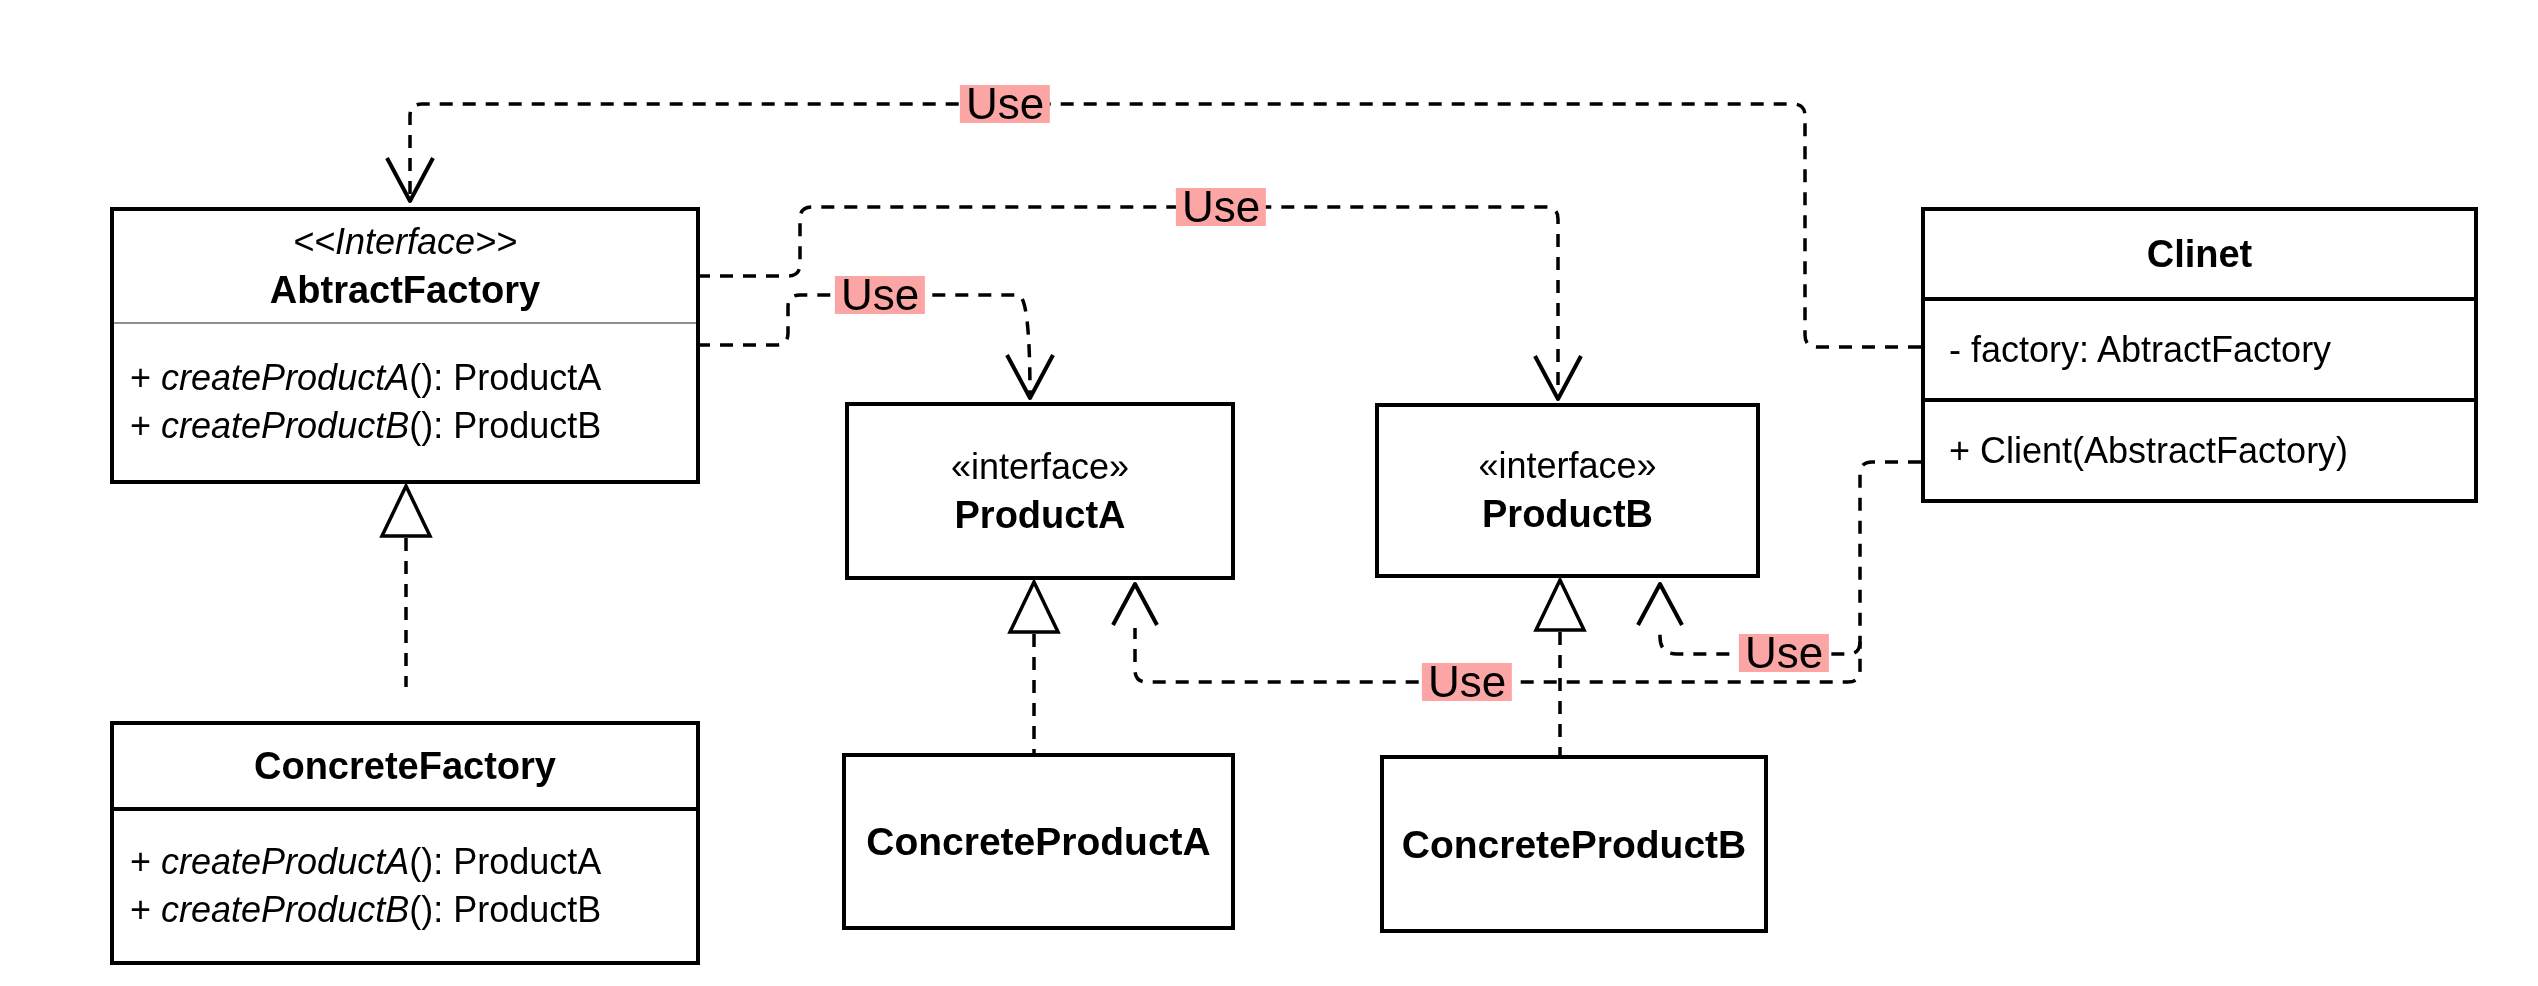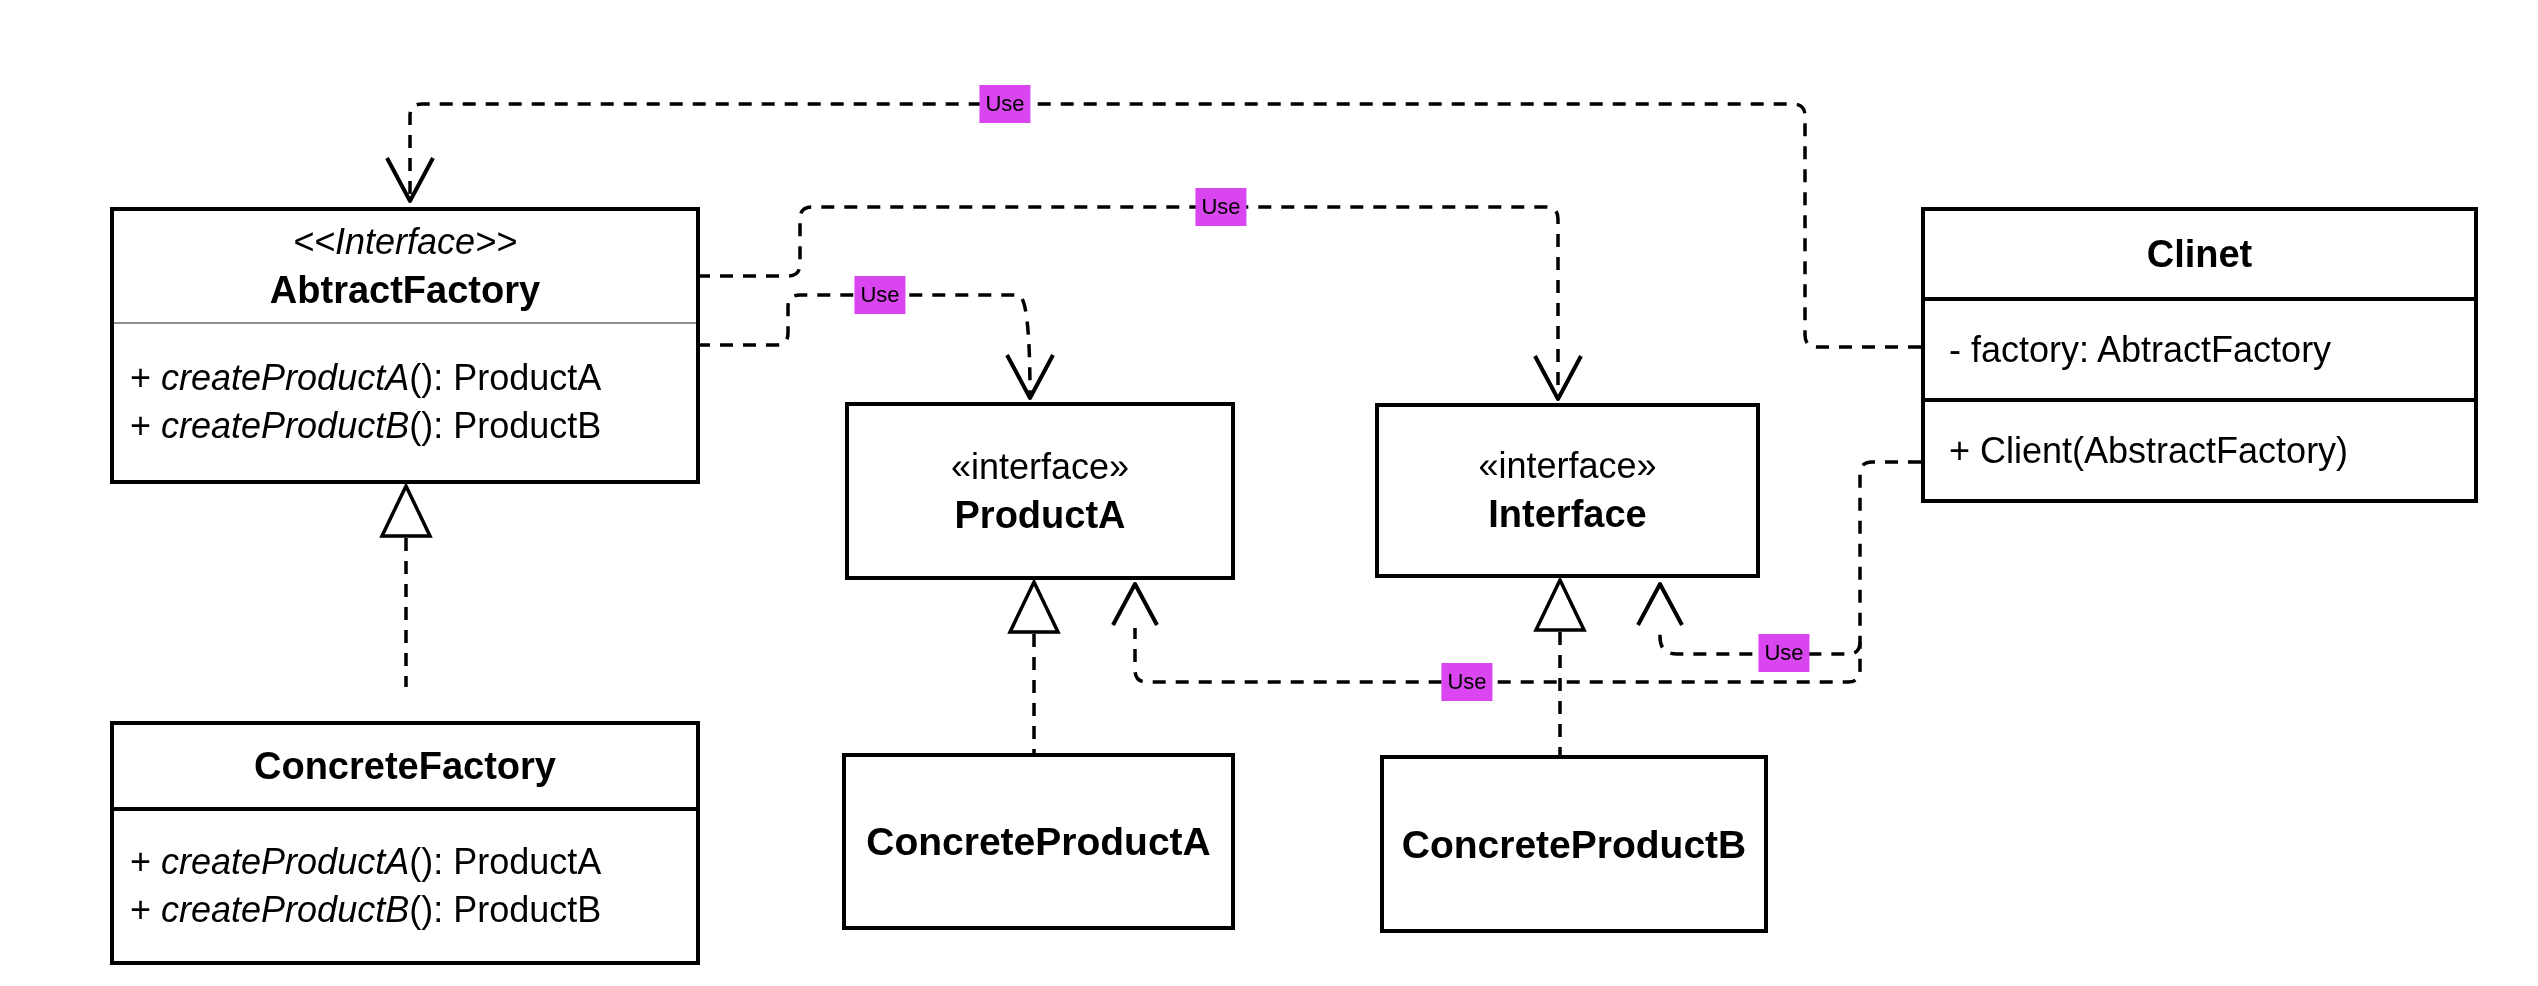--- a/index.html
+++ b/index.html
@@ -69,23 +69,23 @@
   .it { font-style: italic; }
   .single-name {
     align-items: center;
     justify-content: center;
     padding: 16px;
   }
   .single-name .uml-classname { font-size: 39px; }
   .edge-label {
     position: absolute;
     transform: translate(-50%, -50%);
-    background: #d946ef;
+    background: #fca5a5;
     color: #000000;
-    font-size: 22px;
+    font-size: 44px;
     line-height: 38px;
     padding: 0 6px;
     white-space: nowrap;
     z-index: 3;
   }
 </style>
 </head>
 <body>
 
 <div id="canvas">
@@ -149,21 +149,21 @@
   <div class="uml-class" style="left:845px; top:402px; width:390px; height:178px;">
     <div class="uml-head" style="flex:1 1 auto;">
       <div class="uml-stereotype plain">«interface»</div>
       <div class="uml-classname">ProductA</div>
     </div>
   </div>
 
   <div class="uml-class" style="left:1375px; top:403px; width:385px; height:175px;">
     <div class="uml-head" style="flex:1 1 auto;">
       <div class="uml-stereotype plain">«interface»</div>
-      <div class="uml-classname">Interface</div>
+      <div class="uml-classname">ProductB</div>
     </div>
   </div>
 
   <div class="uml-class" style="left:842px; top:753px; width:393px; height:177px;">
     <div class="uml-section single-name">
       <div class="uml-classname">ConcreteProductA</div>
     </div>
   </div>
 
   <div class="uml-class" style="left:1921px; top:207px; width:557px; height:296px;">

